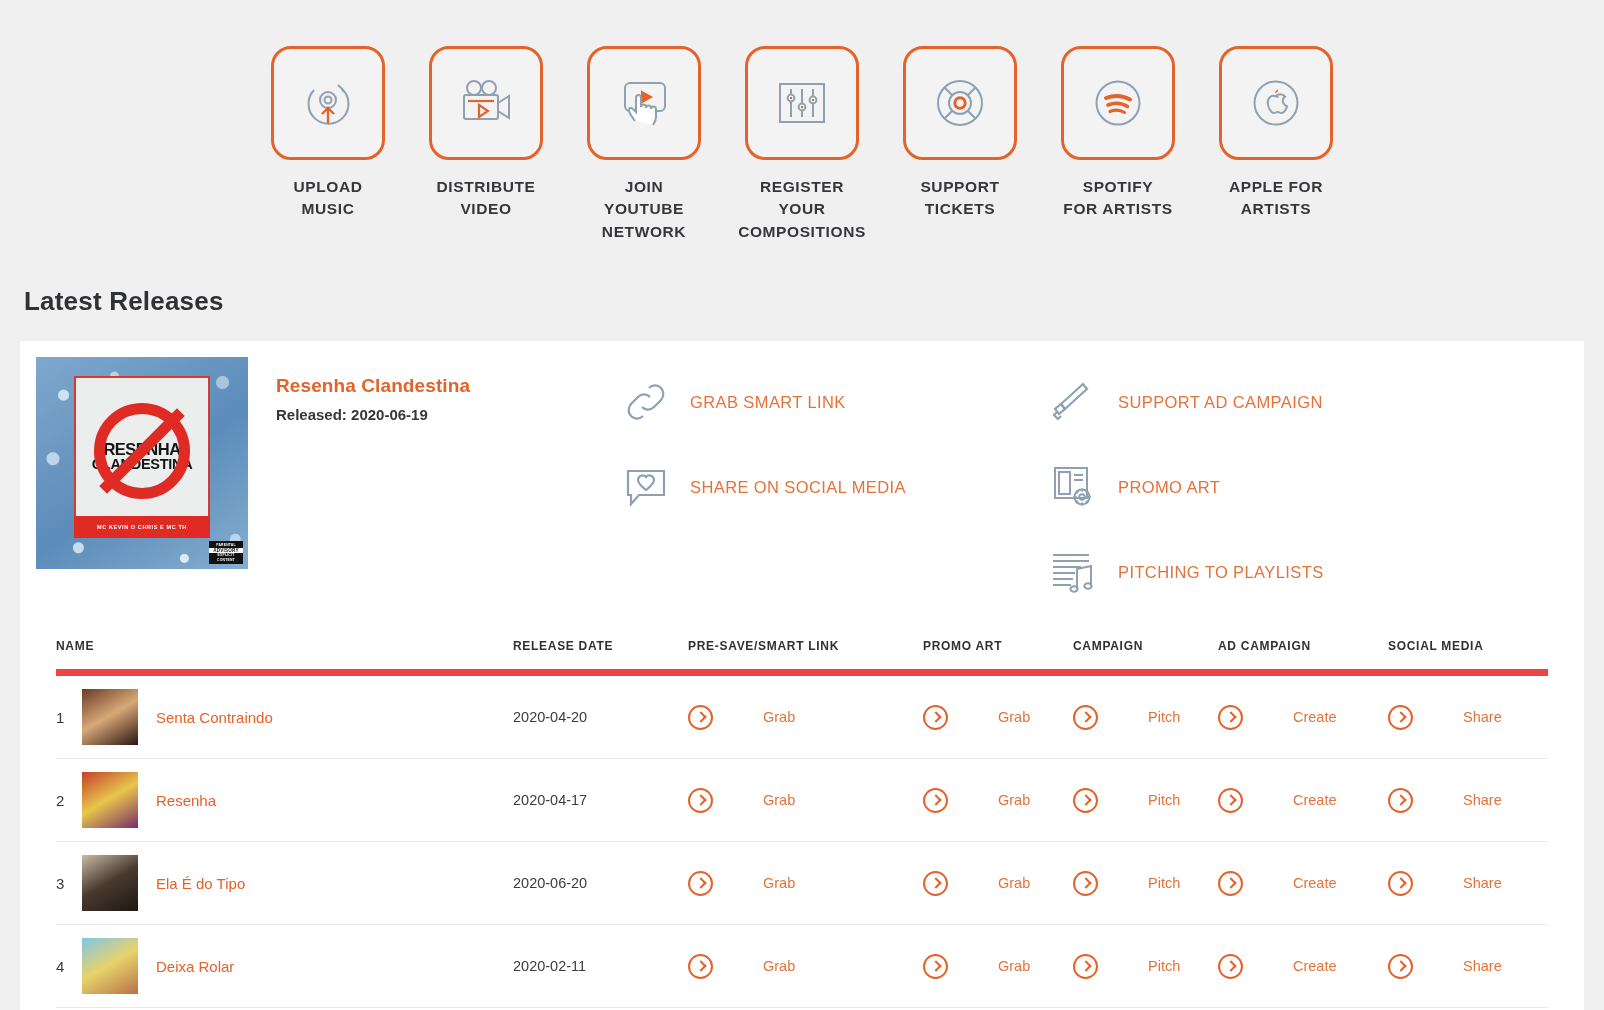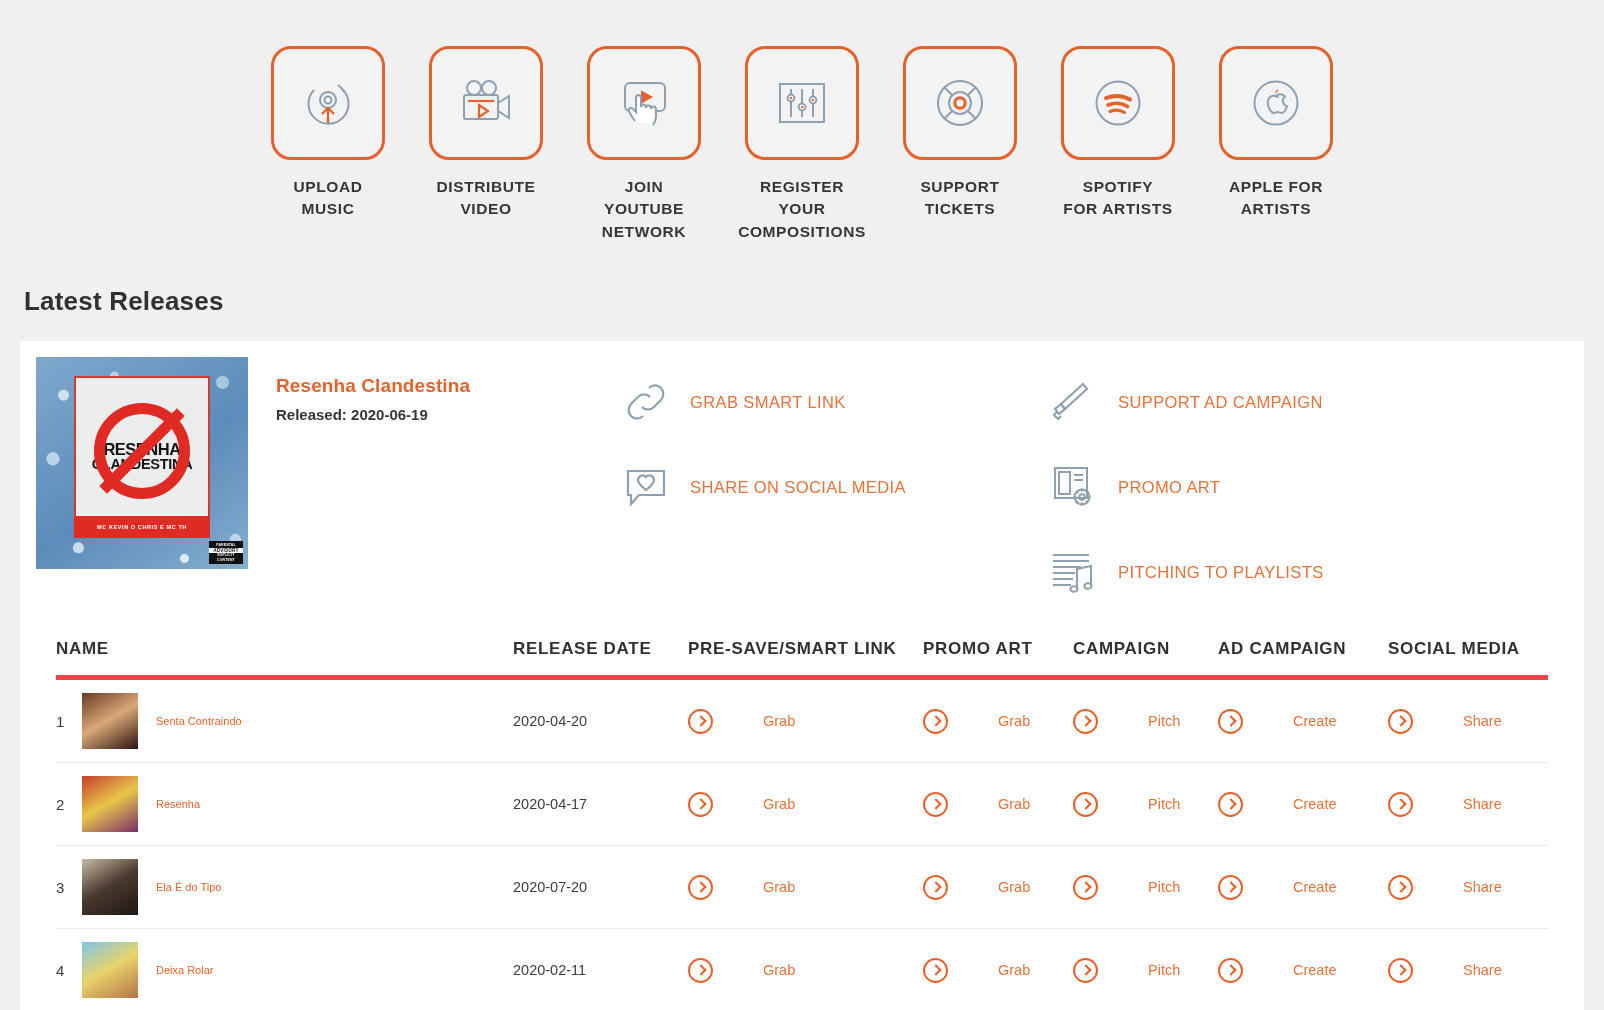--- a/index.html
+++ b/index.html
@@ -171,40 +171,40 @@
   }
   .action .ico { width: 52px; height: 50px; display:flex; align-items:center; justify-content:center; }
   .action .txt {
     font-size: 16.5px; color: #e4723b; letter-spacing: .4px;
   }
 
   
   table { width: calc(100% - 72px); margin: 42px 36px 0 36px; border-collapse: collapse; }
   thead th {
     text-align: left;
-    font-size: 17px;
+    font-size: 12px;
     font-weight: bold;
     letter-spacing: .7px;
     color: #2f3135;
     padding: 0 0 16px 0;
-    border-bottom: 5px solid #ef4444;
+    border-bottom: 7px solid #ef4444;
   }
   tbody td {
     border-bottom: 1px solid #e9e9e9;
     padding: 13px 0;
     font-size: 14.5px;
     color: #3a3a3a;
     vertical-align: middle;
     height: 71px;
   }
   td.num { width: 26px; color: #3a3a3a; font-size: 15px; }
   td.nm { }
   .nm-wrap { display: flex; align-items: center; gap: 18px; }
   .thumb { width: 56px; height: 56px; flex: 0 0 56px; background: #888; }
-  .nm-link { color: #e4622b; font-size: 11px; cursor: pointer; }
+  .nm-link { color: #e4622b; font-size: 15px; cursor: pointer; }
   td.date { width: 175px; color: #3d3d3d; font-size: 14.5px; }
   .cell-action { display: flex; align-items: center; gap: 10px; cursor: pointer; }
   .cell-action .lbl { color: #e4723b; font-size: 14.5px; margin-left: 40px; }
 
   .circ {
     width: 25px; height: 25px; flex: 0 0 25px;
     border: 2.4px solid #e4622b;
     border-radius: 50%;
     position: relative;
   }
@@ -531,21 +531,21 @@
           </td>
         </tr>
         <tr>
           <td class="num">3</td>
           <td class="nm">
             <div class="nm-wrap">
               <span class="thumb" style="background:linear-gradient(150deg,#c8bba6 0%,#4a3a30 48%,#1d1713 100%);"></span>
               <span class="nm-link">Ela É do Tipo</span>
             </div>
           </td>
-          <td class="date">2020-07-20</td>
+          <td class="date">2020-06-20</td>
           <td>
             <span class="cell-action">
               <span class="circ"></span>
               <span class="lbl">Grab</span>
             </span>
           </td>
           <td>
             <span class="cell-action">
               <span class="circ"></span>
               <span class="lbl">Grab</span>

